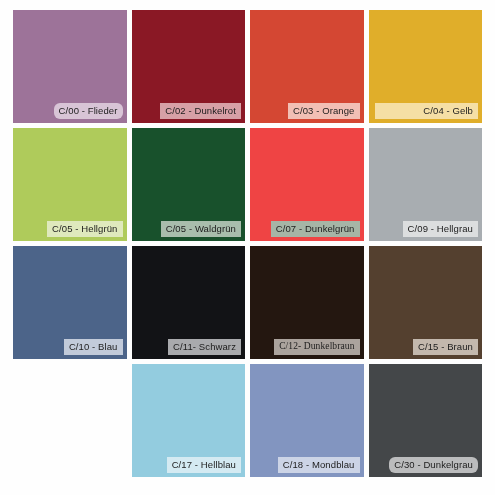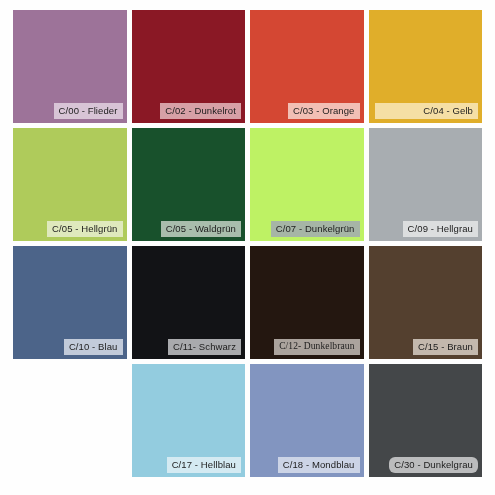--- a/index.html
+++ b/index.html
@@ -57,38 +57,38 @@
     color: #1c1c1c;
     background: rgba(255,255,255,0.72);
   }
 </style>
 </head>
 <body>
 
 <div id="color-chart">
   <div class="swatch-grid">
       <div class="swatch" style="background: rgb(157, 115, 153);">
-        <span class="swatch-label" style="background: rgb(216, 196, 214); color: rgb(28, 28, 28);">C/00 - Flieder</span>
+        <span class="swatch-label" style="background: rgb(216, 196, 214); color: rgb(28, 28, 28); border-radius: 6px;">C/00 - Flieder</span>
       </div>
       <div class="swatch" style="background: rgb(138, 24, 37);">
         <span class="swatch-label" style="background: rgb(215, 160, 166); color: rgb(28, 28, 28);">C/02 - Dunkelrot</span>
       </div>
       <div class="swatch" style="background: rgb(212, 71, 51);">
         <span class="swatch-label" style="background: rgb(242, 191, 181); color: rgb(28, 28, 28);">C/03 - Orange</span>
       </div>
       <div class="swatch" style="background: rgb(224, 174, 42);">
         <span class="swatch-label" style="background: rgb(245, 223, 165); color: rgb(28, 28, 28); padding-left: 48px;">C/04 - Gelb</span>
       </div>
       <div class="swatch" style="background: rgb(175, 203, 91);">
         <span class="swatch-label" style="background: rgb(223, 233, 189); color: rgb(28, 28, 28);">C/05 - Hellgrün</span>
       </div>
       <div class="swatch" style="background: rgb(24, 81, 44);">
         <span class="swatch-label" style="background: rgb(168, 189, 172); color: rgb(28, 28, 28);">C/05 - Waldgrün</span>
       </div>
-      <div class="swatch" style="background: #bef264; text-decoration: underline;">
+      <div class="swatch" style="background: #ef4444; text-decoration: underline;">
         <span class="swatch-label" style="background: rgb(166, 181, 166); color: rgb(28, 28, 28);">C/07 - Dunkelgrün</span>
       </div>
       <div class="swatch" style="background: rgb(168, 173, 177);">
         <span class="swatch-label" style="background: rgb(220, 222, 223); color: rgb(28, 28, 28);">C/09 - Hellgrau</span>
       </div>
       <div class="swatch" style="background: rgb(76, 100, 137);">
         <span class="swatch-label" style="background: rgb(194, 203, 218); color: rgb(28, 28, 28);">C/10 - Blau</span>
       </div>
       <div class="swatch" style="background: rgb(18, 19, 22);">
         <span class="swatch-label" style="background: rgb(169, 170, 173); color: rgb(28, 28, 28);">C/11- Schwarz</span>

